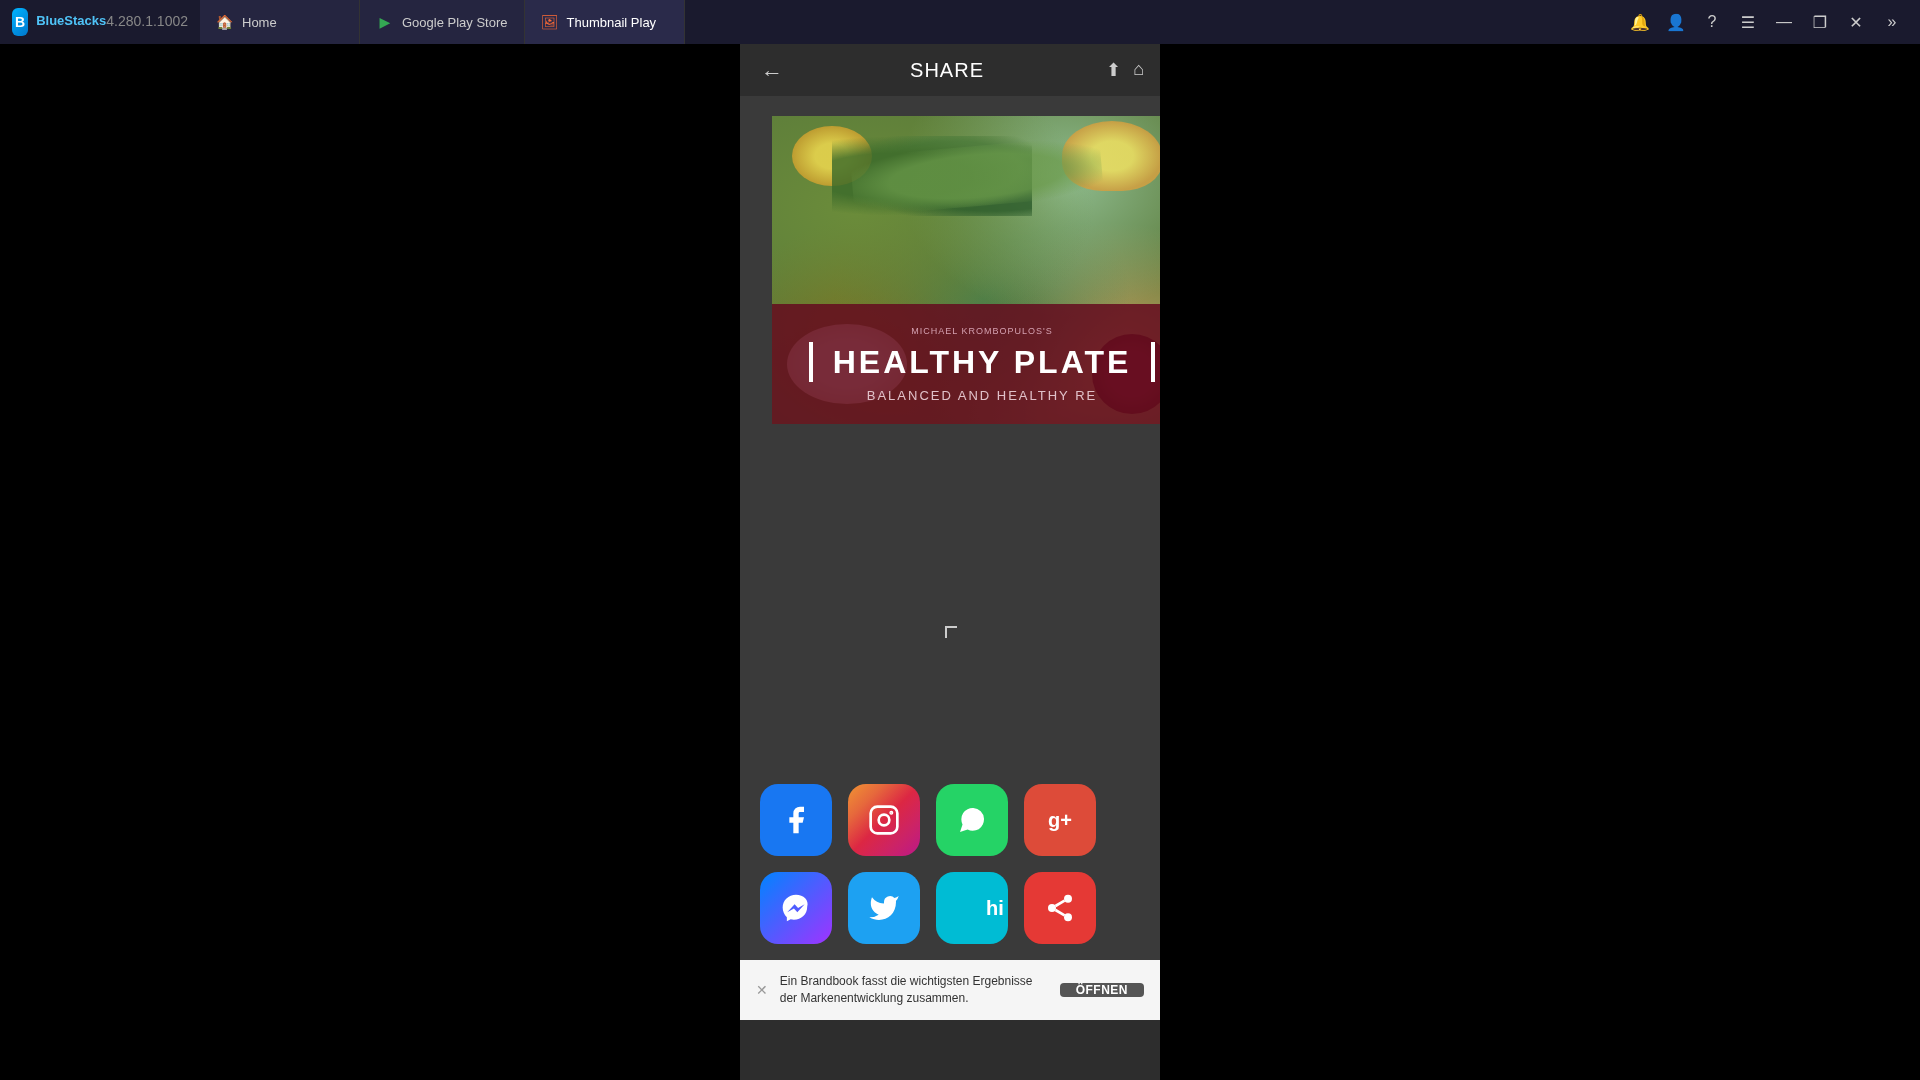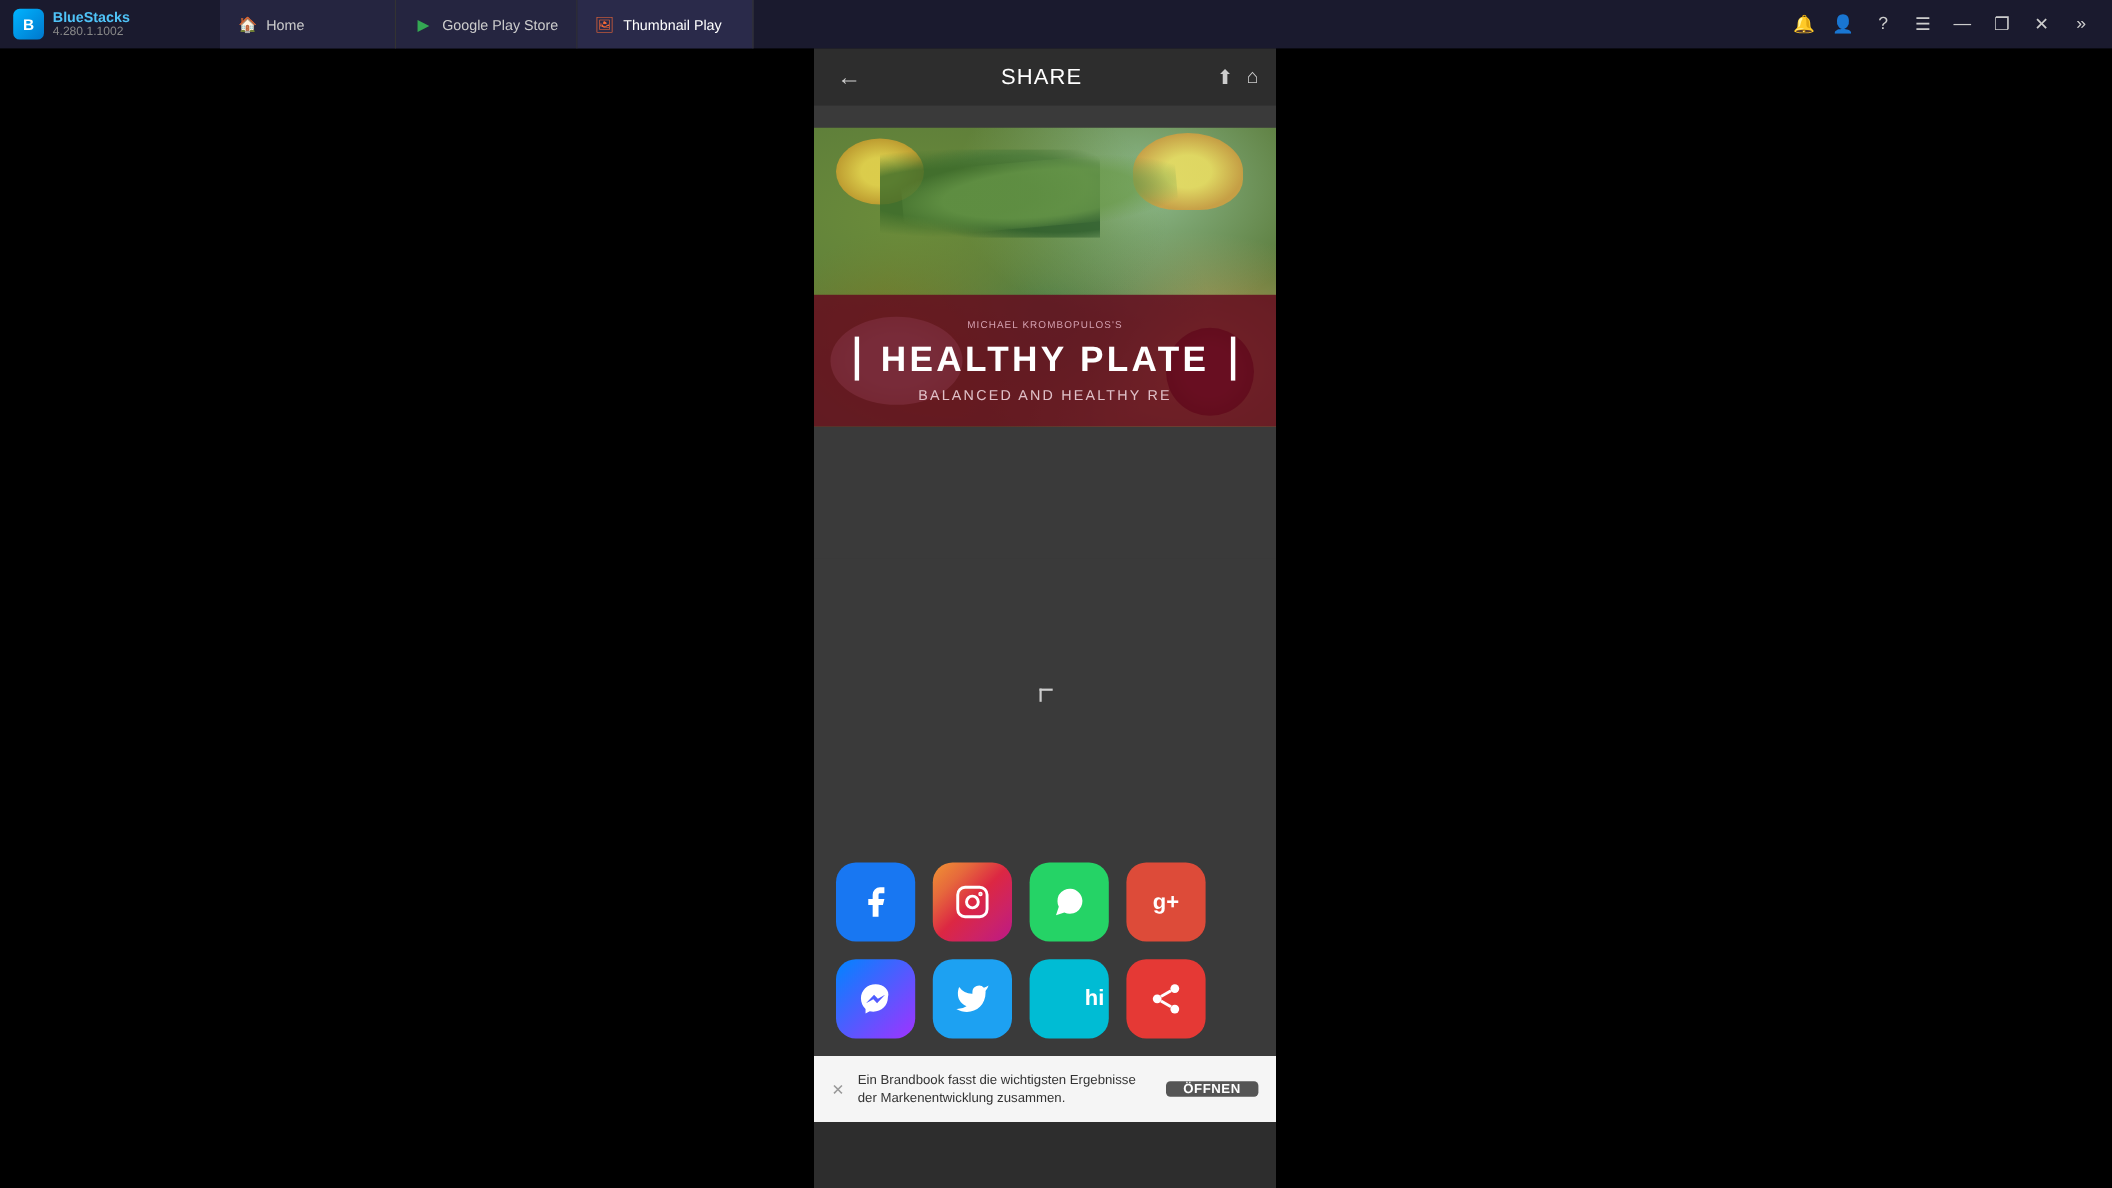--- a/index.html
+++ b/index.html
@@ -36,31 +36,30 @@
       border-radius: 6px;
       display: flex;
       align-items: center;
       justify-content: center;
       color: white;
       font-size: 14px;
       font-weight: bold;
     }
     .titlebar-brand {
       display: flex;
-      flex-direction: column;
       line-height: 1.1;
     }
     .brand-name {
       color: #4fc3f7;
       font-size: 13px;
       font-weight: 600;
     }
     .brand-version {
       color: #888;
-      font-size: 11px;
+      font-size: 14px;
     }
     .titlebar-tabs {
       display: flex;
       align-items: stretch;
       height: 100%;
       flex: 1;
     }
     .tab {
       display: flex;
       align-items: center;
@@ -170,23 +169,24 @@
 
     
     .preview-area {
       width: 100%;
       background: #3a3a3a;
       padding-top: 20px;
     }
 
     .thumbnail-preview {
       width: 100%;
-      height: 272px;
+      height: 308px;
       position: relative;
       overflow: hidden;
+      margin-left: 32px;
     }
 
     .food-bg {
       width: 100%;
       height: 100%;
       background:
         radial-gradient(ellipse at 20% 30%, #6b8c3a 0%, transparent 50%),
         radial-gradient(ellipse at 70% 20%, #8fbc8f 0%, transparent 40%),
         radial-gradient(ellipse at 50% 60%, #4a7c4a 0%, transparent 50%),
         radial-gradient(ellipse at 30% 70%, #8b6914 0%, transparent 40%),

